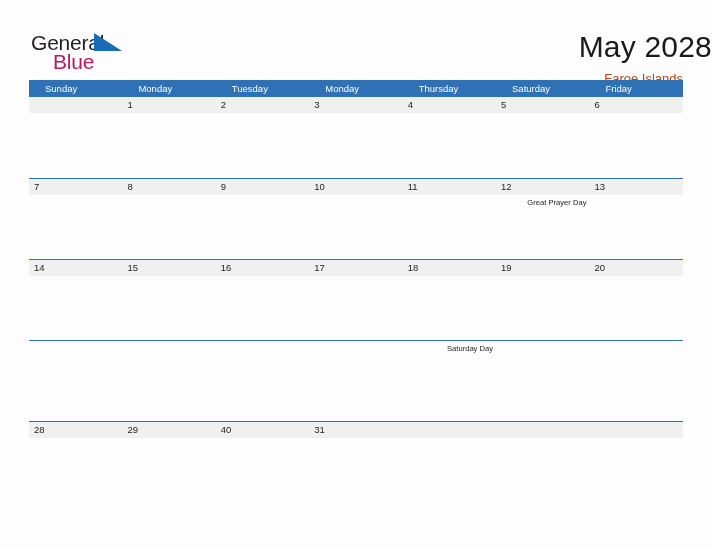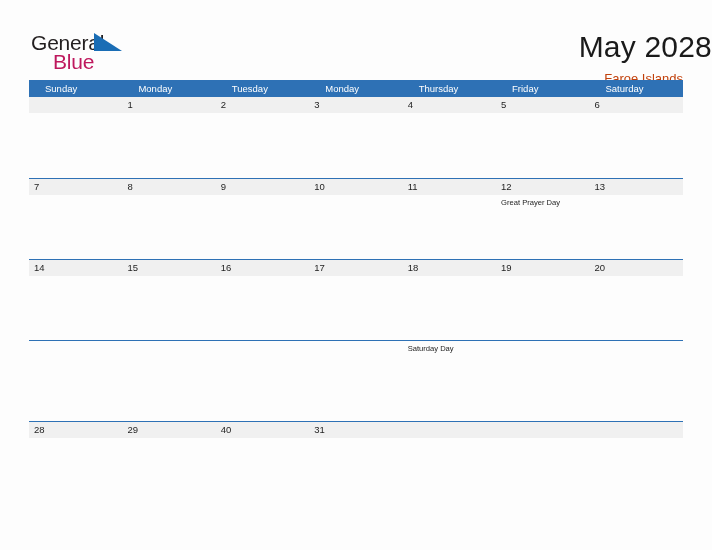--- a/index.html
+++ b/index.html
@@ -145,20 +145,21 @@
     width: 93.42px;
     box-sizing: border-box;
     padding: 2px 3px 0 5px;
   }
   .event-text {
     font-size: 7.6px;
     line-height: 11px;
     color: #1e1e1e;
     font-family: "Liberation Sans", sans-serif;
     white-space: nowrap;
+    text-align: right;
   }
 </style>
 </head>
 <body>
 
 <div class="top-bar">
 
   <div class="logo">
     <span class="logo-general">General</span>
     <span class="logo-flag">
@@ -176,22 +177,22 @@
 </div>
 
 <div class="calendar">
 
   <div class="weekday-header">
     <div class="weekday-cell">Sunday</div>
     <div class="weekday-cell">Monday</div>
     <div class="weekday-cell">Tuesday</div>
     <div class="weekday-cell">Monday</div>
     <div class="weekday-cell">Thursday</div>
+    <div class="weekday-cell">Saturday</div>
     <div class="weekday-cell">Friday</div>
-    <div class="weekday-cell">Saturday</div>
   </div>
 
   <div class="week-row first">
     <div class="day-band">
       <div class="day-cell-band"></div>
       <div class="day-cell-band">1</div>
       <div class="day-cell-band">2</div>
       <div class="day-cell-band">3</div>
       <div class="day-cell-band">4</div>
       <div class="day-cell-band">5</div>

